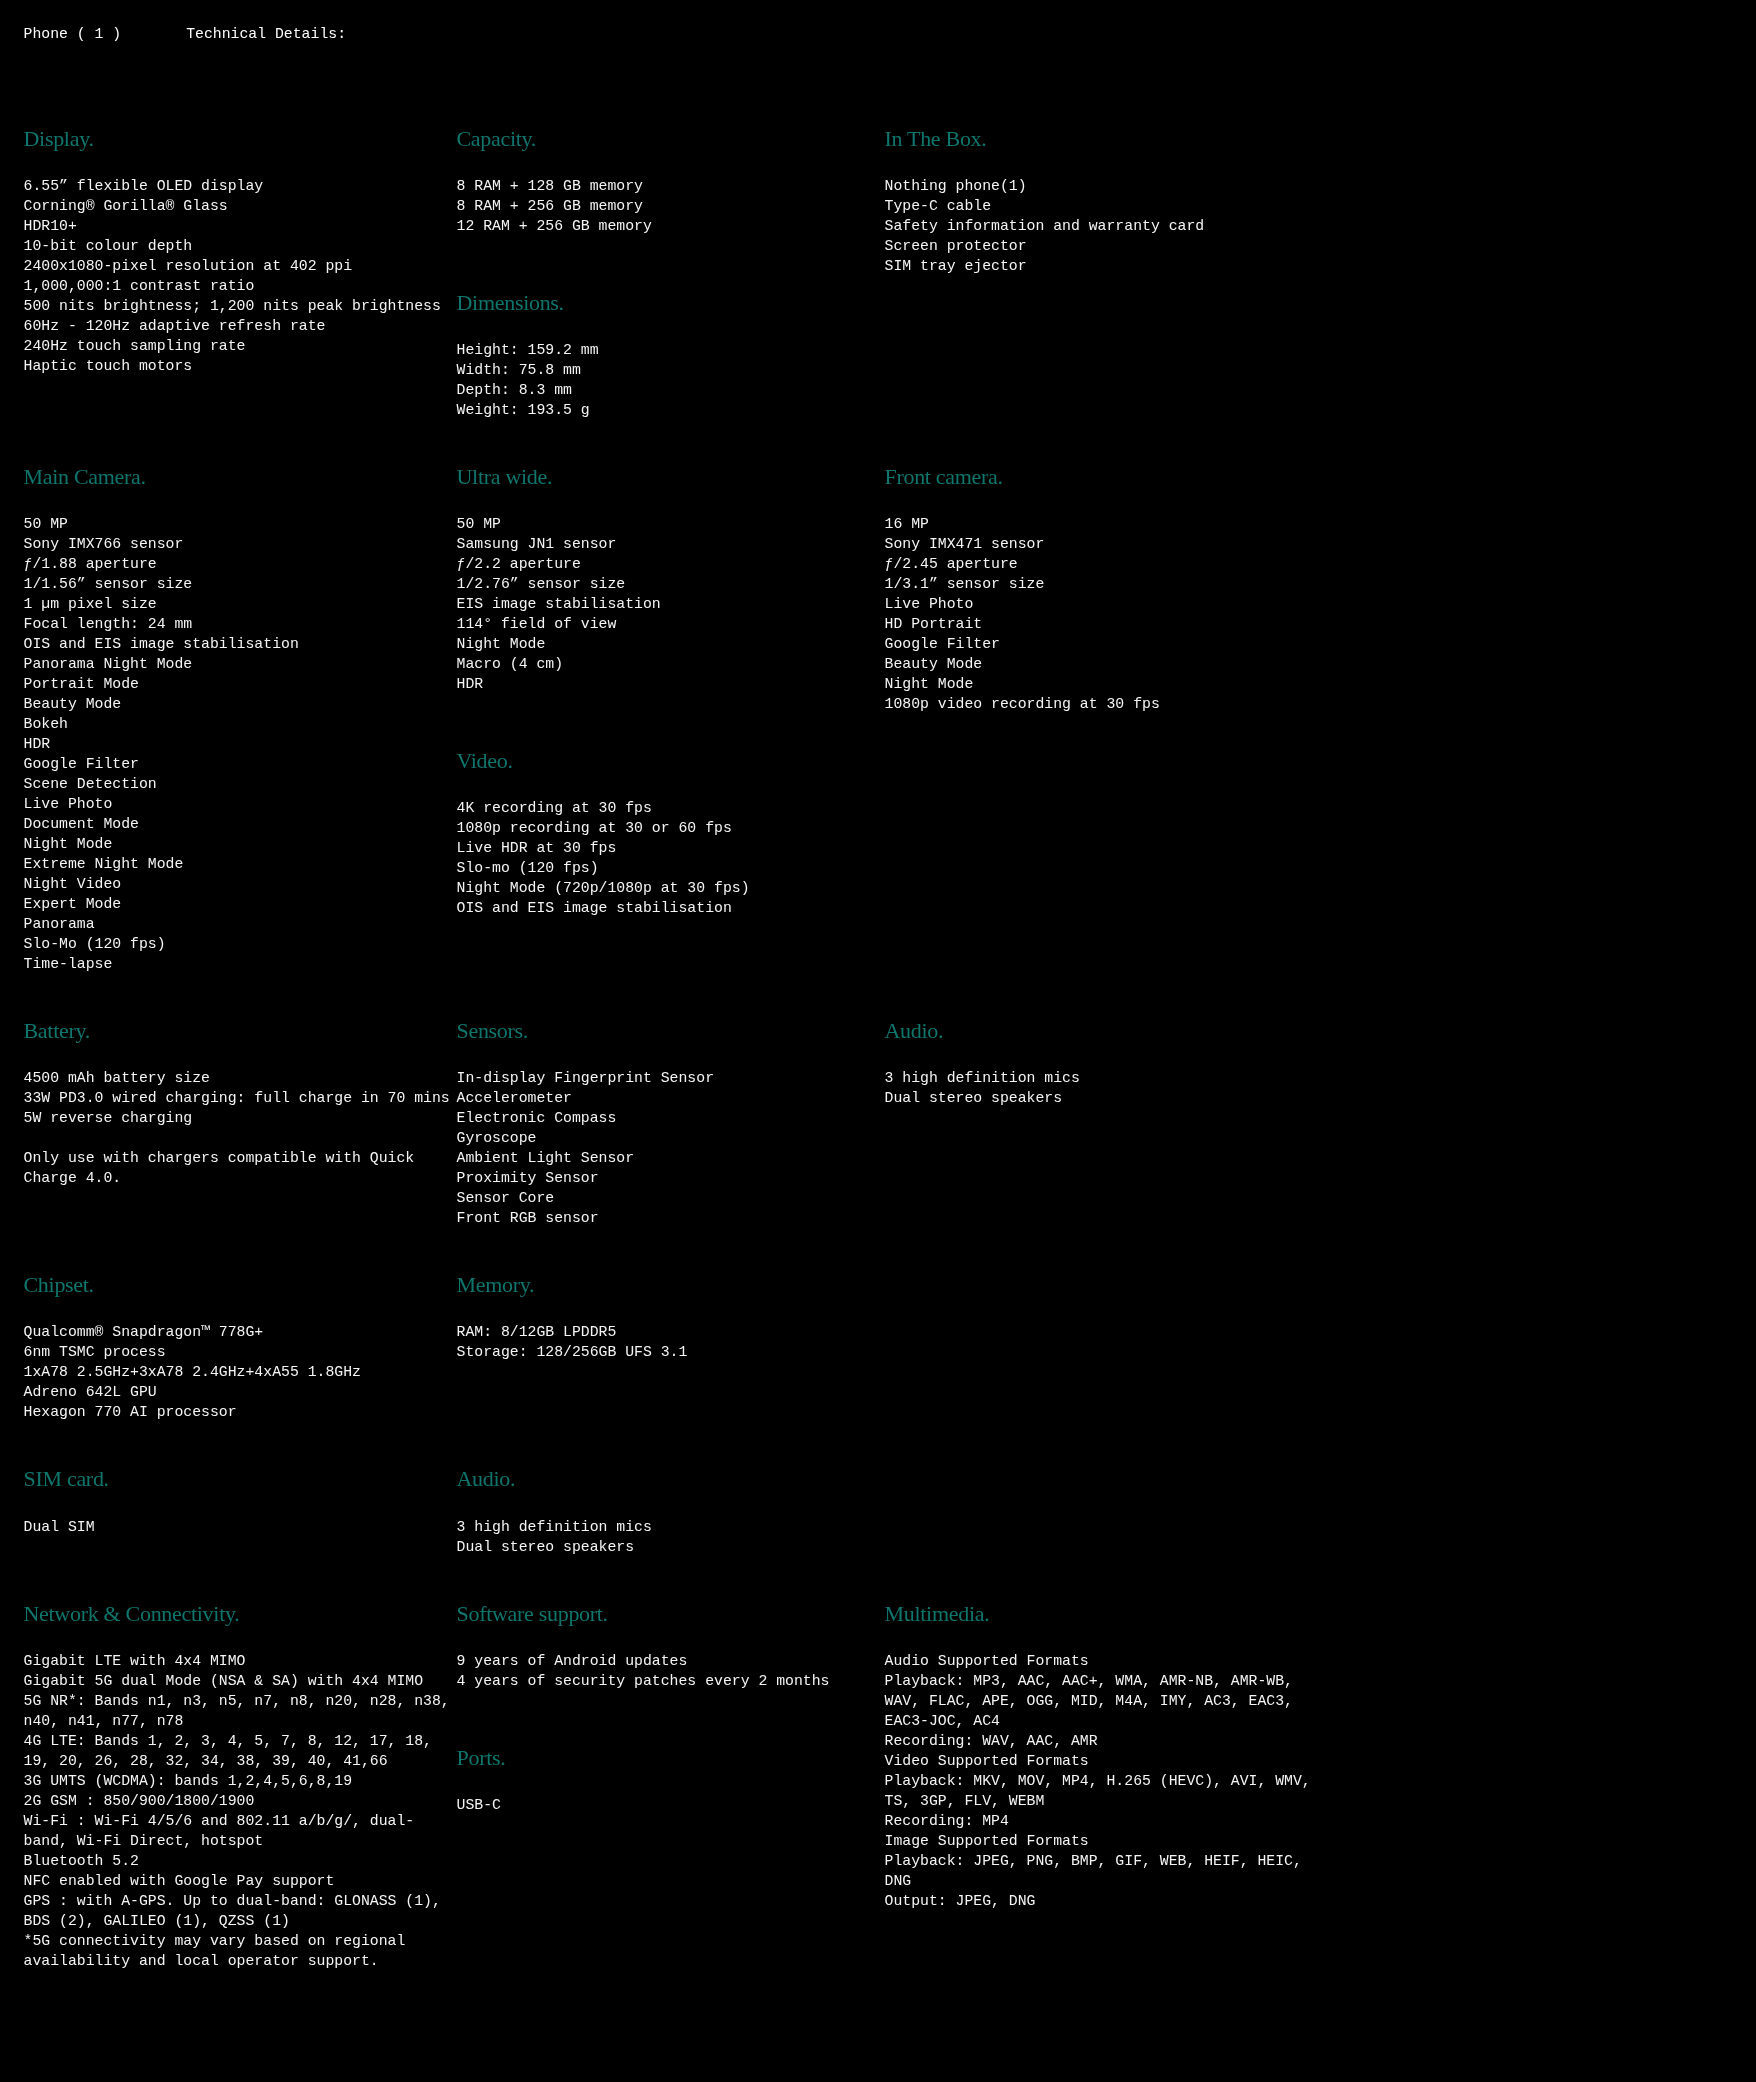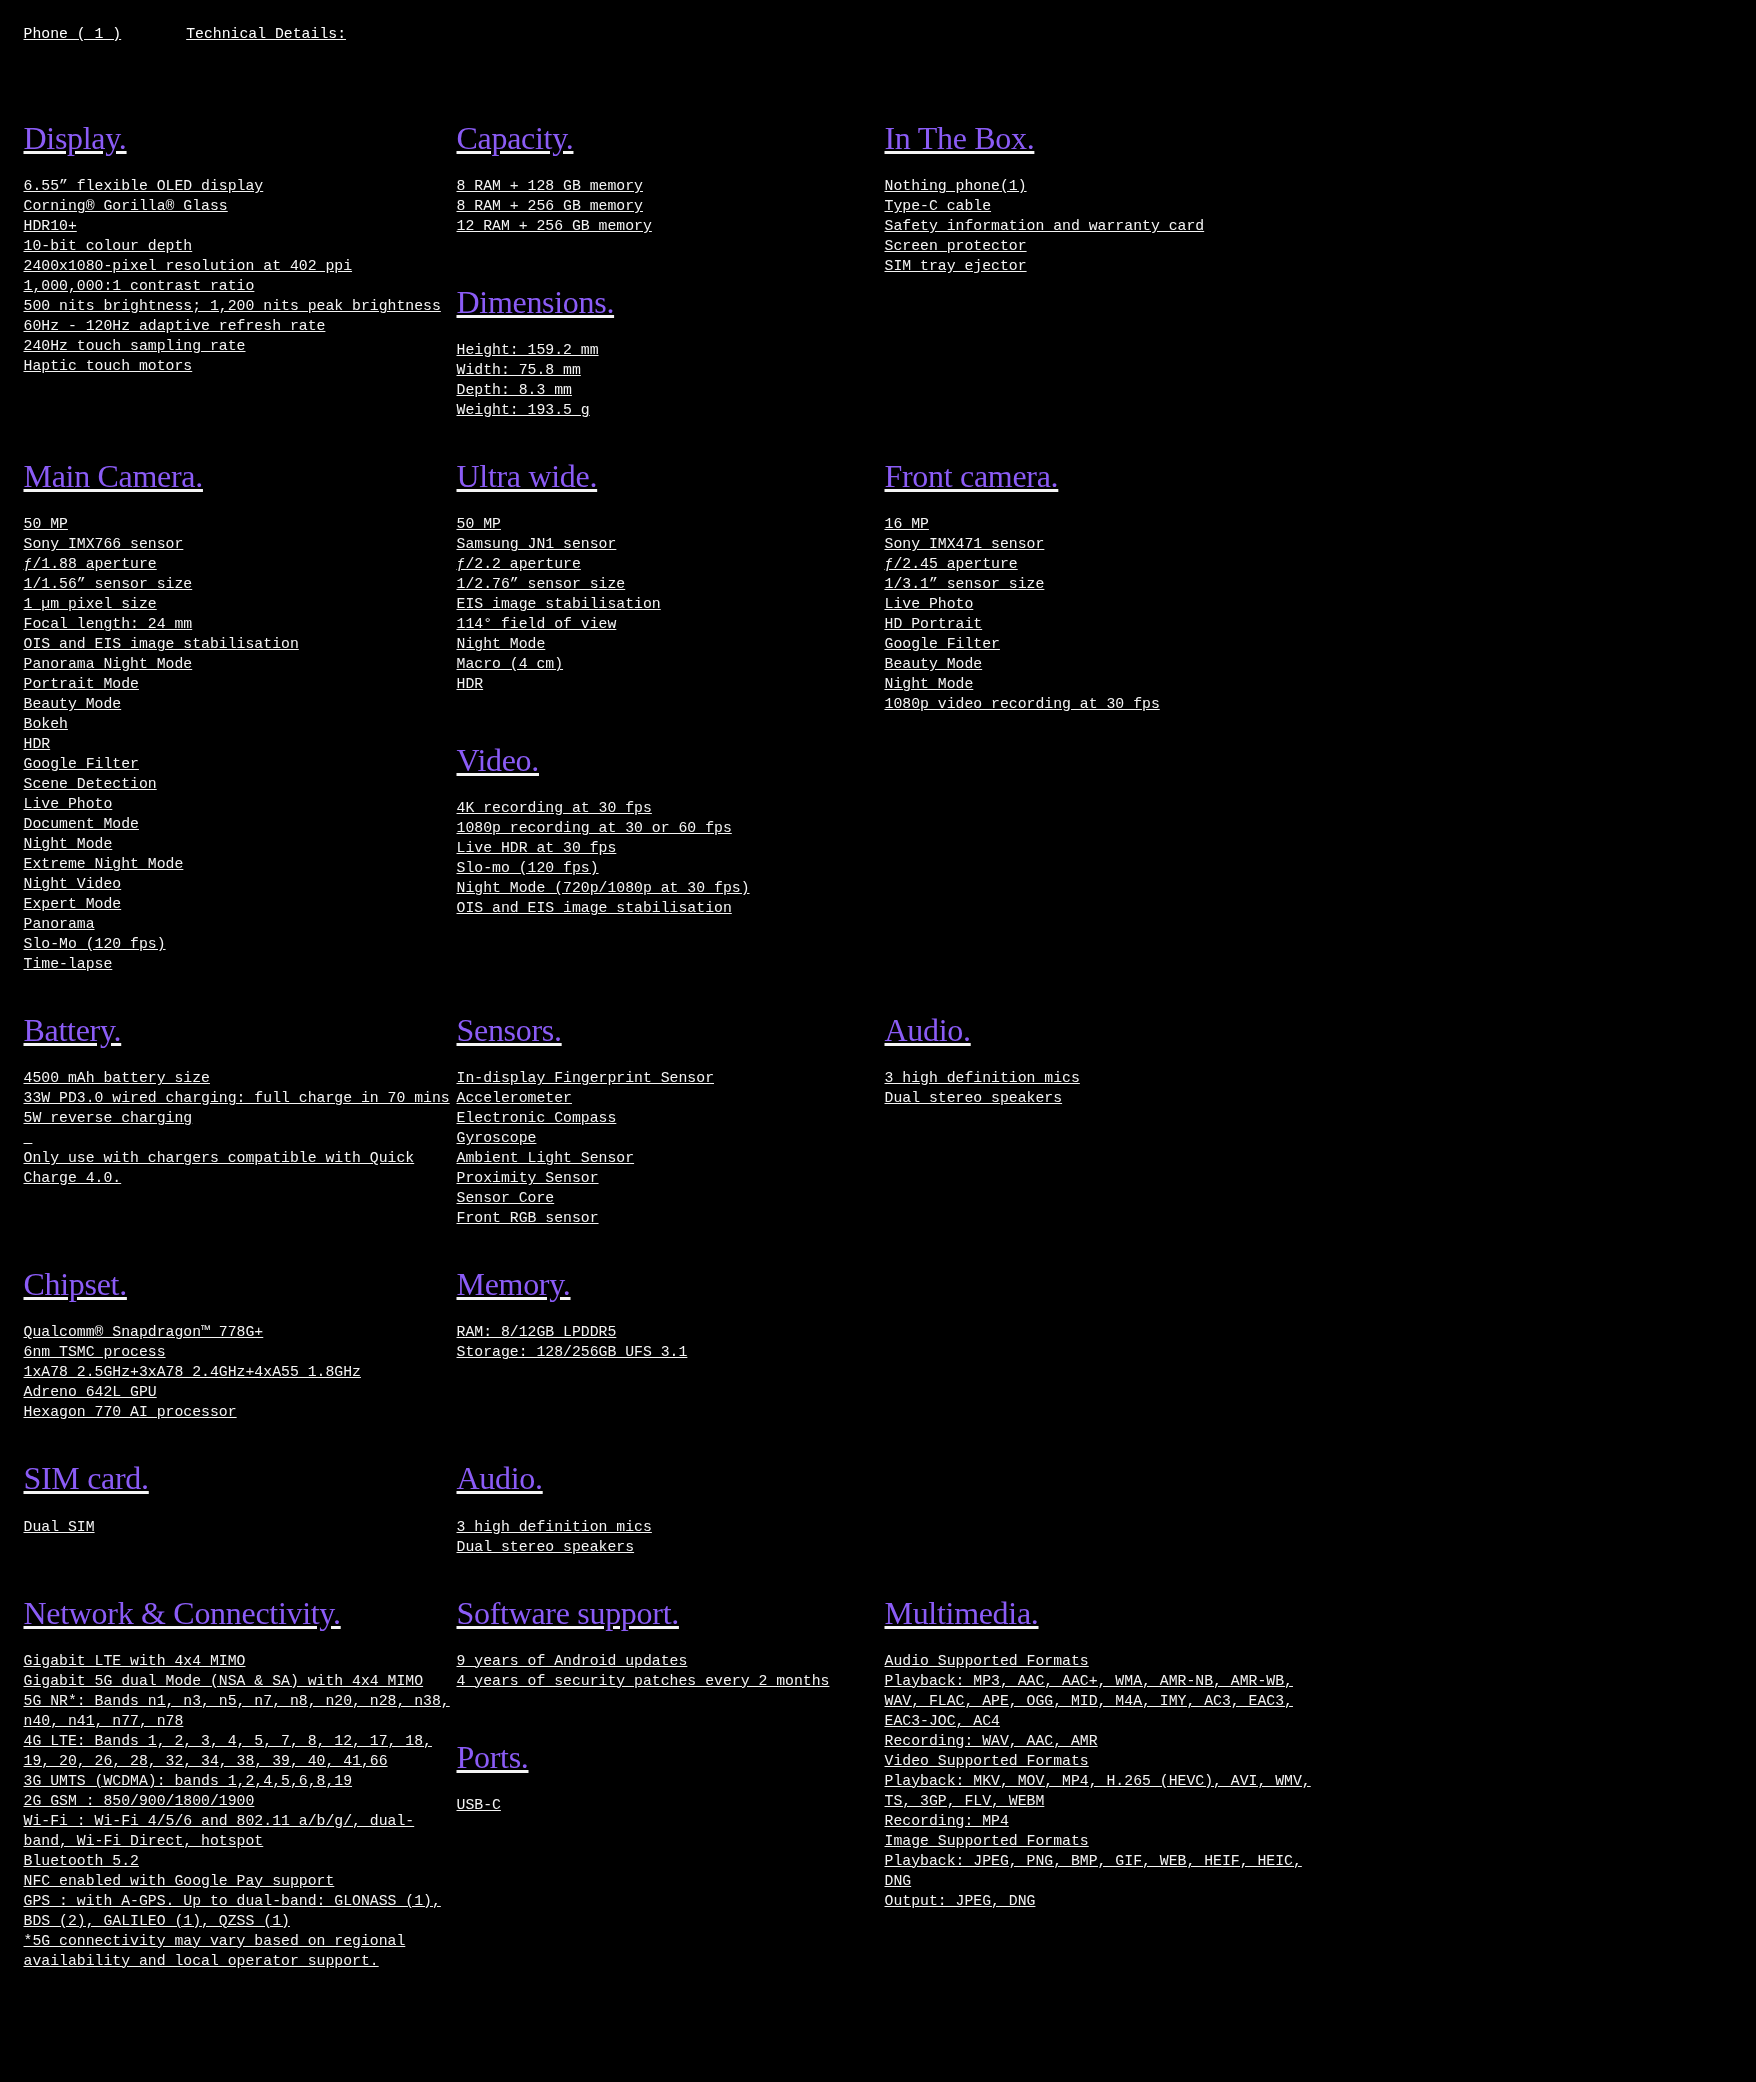--- a/index.html
+++ b/index.html
@@ -12,45 +12,44 @@
     width: 1756px;
     min-height: 2082px;
     box-sizing: border-box;
     background: #000;
     color: #f5f5f5;
     padding: 24px 26px 35px 23.5px;
     font-family: "Liberation Mono", "DejaVu Sans Mono", monospace;
     font-size: 14.8px;
     line-height: 20px;
     overflow: hidden;
-    text-decoration: underline;
   }
   .topbar {
     display: flex;
     align-items: baseline;
     gap: 65px;
     margin-bottom: 80px;
     color: #ffffff;
   }
   .row {
     display: grid;
     grid-template-columns: 433px 428px 1fr;
     align-items: start;
     margin-bottom: 42px;
   }
   .col { min-width: 0; }
   .section { max-width: 431px; }
   .section + .section { margin-top: 52px; }
   .section-title {
     font-family: "Liberation Serif", "DejaVu Serif", serif;
     font-weight: 400;
-    font-size: 32px;
+    font-size: 22px;
     line-height: 29.5px;
     letter-spacing: -0.3px;
-    color: #8b5cf6;
+    color: #0f766e;
     margin: 0 0 22.6px 0;
     white-space: nowrap;
   }
   .lines { max-width: 431px; }
   .line {
     min-height: 20px;
     color: #f5f5f5;
   }
 </style>
 </head>

